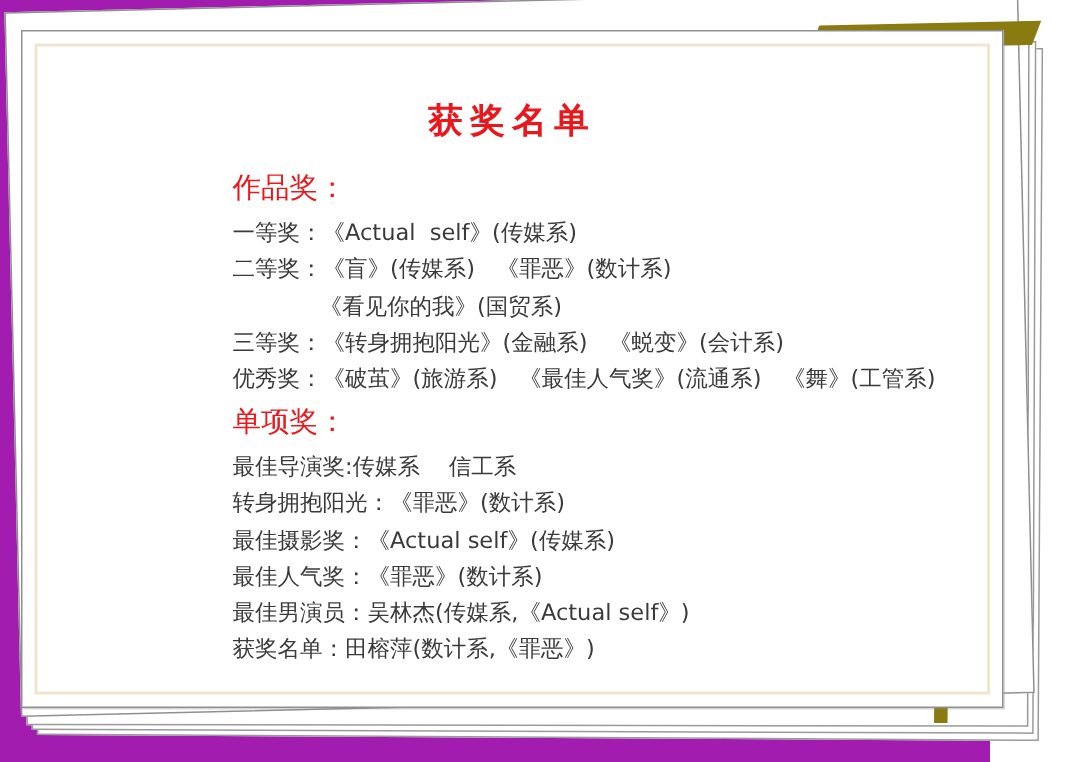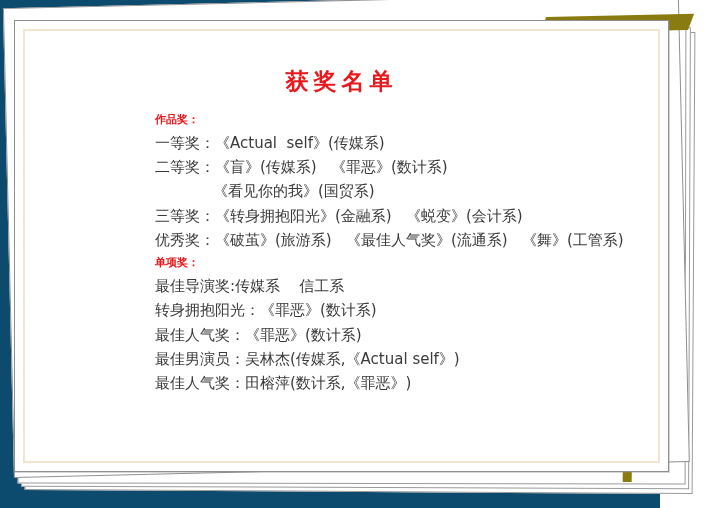--- a/index.html
+++ b/index.html
@@ -8,21 +8,21 @@
     width: 720px; height: 508px;
     background: #ffffff;
     font-family: "DejaVu Sans", "Liberation Sans", sans-serif;
     overflow: hidden;
   }
 
   #stage {
     position: relative;
     width: 660px;
     height: 508px;
-    background: #0c4a6e;
+    background: #a21caf;
   }
 
   
   .sheet {
     position: absolute;
     background: #ffffff;
     border: 1px solid #9a9a9a;
   }
   .sheet-4 { left: 26px;  top: 30px; width: 668px; height: 462px; transform: rotate(0.35deg); }
   .sheet-3 { left: 22px;  top: 26px; width: 668px; height: 462px; transform: rotate(0.22deg); }
@@ -90,22 +90,22 @@
     font-size: 23px;
     font-weight: bold;
     letter-spacing: 5px;
     font-family: "DejaVu Serif", "Liberation Serif", serif;
     margin: 10px 0 16px 0;
     line-height: 1.2;
   }
 
   .section-heading {
     color: #e8181c;
-    font-weight: bold;
-    font-size: 11px;
+    font-weight: normal;
+    font-size: 19px;
     padding-left: 110px;
     margin-bottom: 3px;
     line-height: 1.55;
   }
   .section-heading.second { margin-top: 2px; }
 
   .line {
     color: #3a3a3a;
     font-size: 15px;
     padding-left: 110px;
@@ -140,20 +140,21 @@
         <div class="line">二等奖：《盲》(传媒系)   《罪恶》(数计系)</div>
         <div class="line cont">《看见你的我》(国贸系)</div>
         <div class="line">三等奖：《转身拥抱阳光》(金融系)   《蜕变》(会计系)</div>
         <div class="line">优秀奖：《破茧》(旅游系)   《最佳人气奖》(流通系)   《舞》(工管系)</div>
       </div>
 
       <div>
         <div class="section-heading second">单项奖：</div>
         <div class="line">最佳导演奖:传媒系    信工系</div>
         <div class="line">转身拥抱阳光：《罪恶》(数计系)</div>
+        <div class="line">最佳摄影奖：《Actual self》(传媒系)</div>
         <div class="line">最佳人气奖：《罪恶》(数计系)</div>
         <div class="line">最佳男演员：吴林杰(传媒系,《Actual self》)</div>
-        <div class="line">最佳人气奖：田榕萍(数计系,《罪恶》)</div>
+        <div class="line">获奖名单：田榕萍(数计系,《罪恶》)</div>
       </div>
 
     </div>
   </div>
 </div>
 
 </body></html>

